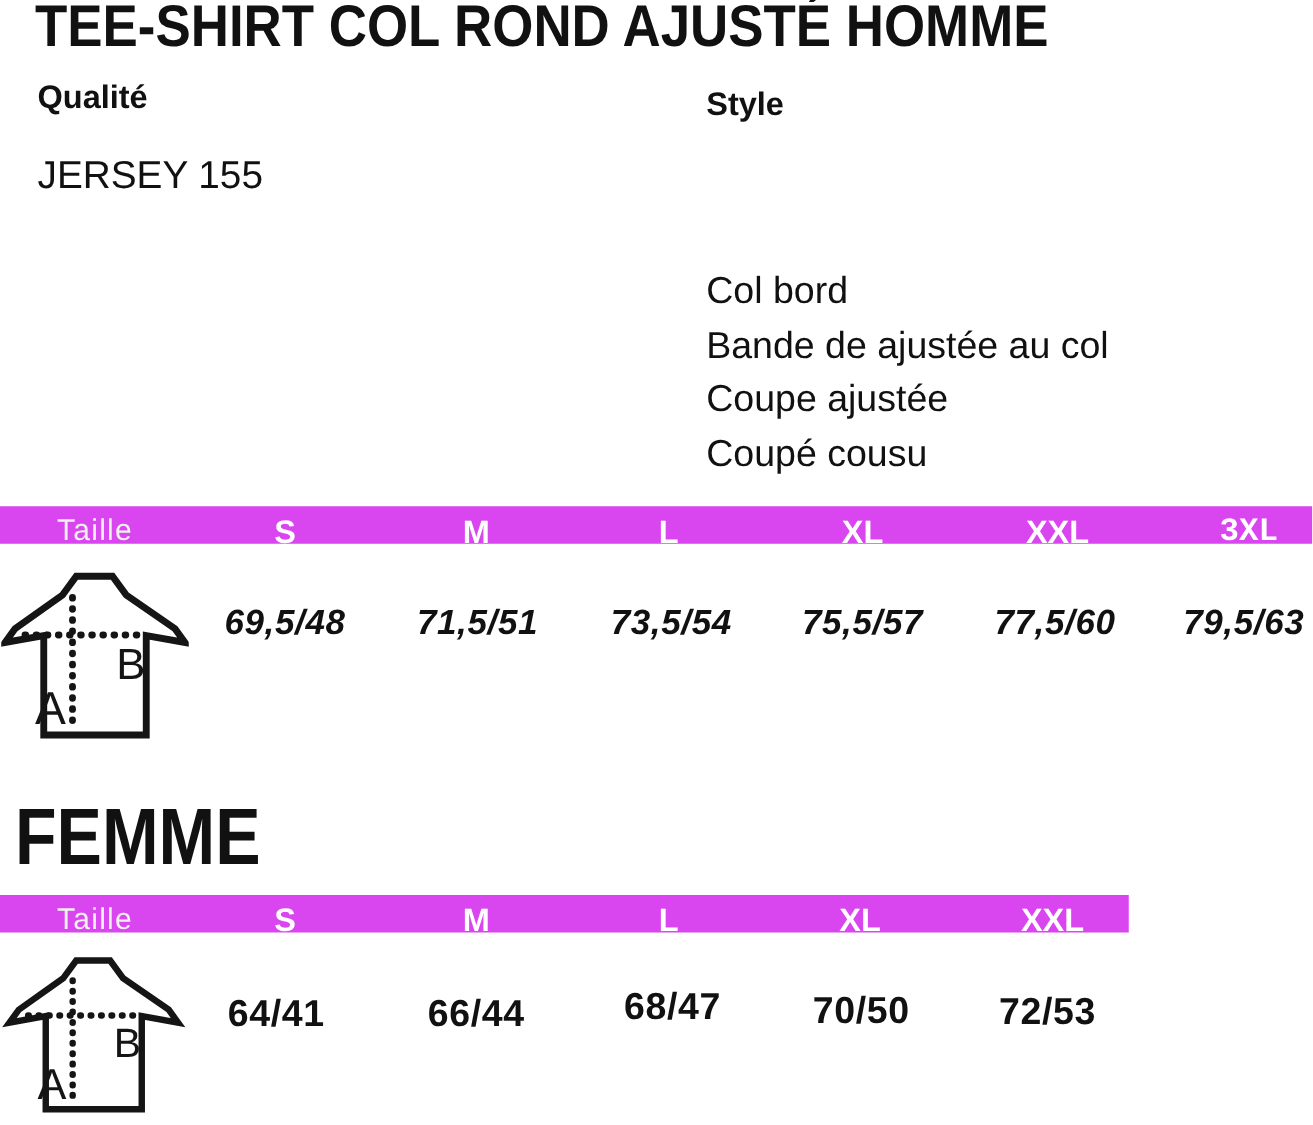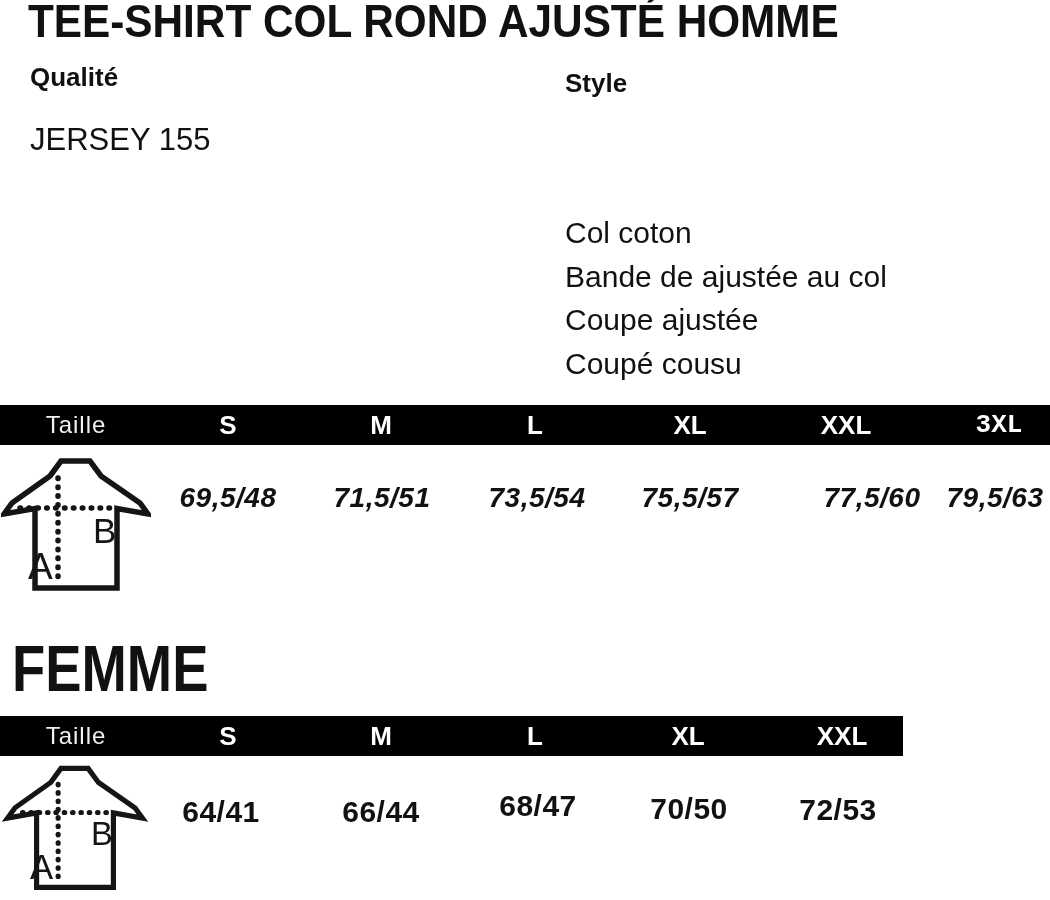--- a/index.html
+++ b/index.html
@@ -8,21 +8,21 @@
     font-family:"Liberation Sans", sans-serif;color:#111;overflow:hidden;
   }
   .abs{position:absolute;}
   .title{
     top:-7px;left:28px;font-size:47px;font-weight:700;white-space:nowrap;
     transform:scaleX(0.90);transform-origin:left top;letter-spacing:0px;
   }
   .colhead{font-size:26px;font-weight:700;}
   .fabric{font-size:31px;font-weight:400;}
   .speclines{font-size:30px;line-height:43.5px;font-weight:400;}
-  .bar{background:#000000;height:40px;left:0;}
+  .bar{background:#d946ef;height:30px;left:0;}
   .bar .cell{
     position:absolute;top:0;transform:translateX(-50%);
     color:#fff;line-height:40px;white-space:nowrap;
   }
   .cell.thin{font-size:24px;font-weight:400;letter-spacing:1px;color:#f0f0f0;}
   .cell.bold{font-size:26px;font-weight:700;}
   .valrow .vcell{
     position:absolute;transform:translateX(-50%);white-space:nowrap;color:#111;
   }
   .men-val{font-size:28px;font-weight:700;letter-spacing:0.5px;font-style:italic;}
@@ -38,21 +38,21 @@
 
 <div class="page">
 
   <h1 class="abs title" style="margin:0;">TEE-SHIRT COL ROND AJUSTÉ HOMME</h1>
 
   <div class="abs colhead" style="top:62px;left:30px;">Qualité</div>
   <div class="abs fabric" style="top:122px;left:30px;">JERSEY 155</div>
 
   <div class="abs colhead" style="top:68px;left:565px;">Style</div>
   <div class="abs speclines" style="top:211px;left:565px;">
-    <div>Col coton</div>
+    <div>Col bord</div>
     <div>Bande de ajustée au col</div>
     <div>Coupe ajustée</div>
     <div>Coupé cousu</div>
   </div>
 
   <div class="abs bar" style="top:405px;width:1050px;">
     <span class="cell thin" style="left:76px;">Taille</span>
     <span class="cell bold" style="left:228px;">S</span>
     <span class="cell bold" style="left:381px;">M</span>
     <span class="cell bold" style="left:535px;">L</span>
@@ -67,21 +67,21 @@
     <line x1="19" y1="56" x2="110" y2="56" stroke="#151515" stroke-width="5.5" stroke-dasharray="0.5 8.4" stroke-linecap="round"></line>
     <text x="27" y="127" font-size="37" fill="#151515">A</text>
     <text x="92" y="91" font-size="35" fill="#151515">B</text>
   </svg>
 
   <div class="abs valrow" style="top:482px;left:0;width:1050px;">
     <span class="vcell men-val" style="left:228px;">69,5/48</span>
     <span class="vcell men-val" style="left:382px;">71,5/51</span>
     <span class="vcell men-val" style="left:537px;">73,5/54</span>
     <span class="vcell men-val" style="left:690px;">75,5/57</span>
-    <span class="vcell men-val" style="left:844px;margin-left:28px;">77,5/60</span>
+    <span class="vcell men-val" style="left:844px;">77,5/60</span>
     <span class="vcell men-val" style="left:995px;">79,5/63</span>
   </div>
 
   <h2 class="abs femme" style="margin:0;">FEMME</h2>
 
   <div class="abs bar" style="top:716px;width:903px;">
     <span class="cell thin" style="left:76px;">Taille</span>
     <span class="cell bold" style="left:228px;">S</span>
     <span class="cell bold" style="left:381px;">M</span>
     <span class="cell bold" style="left:535px;">L</span>

